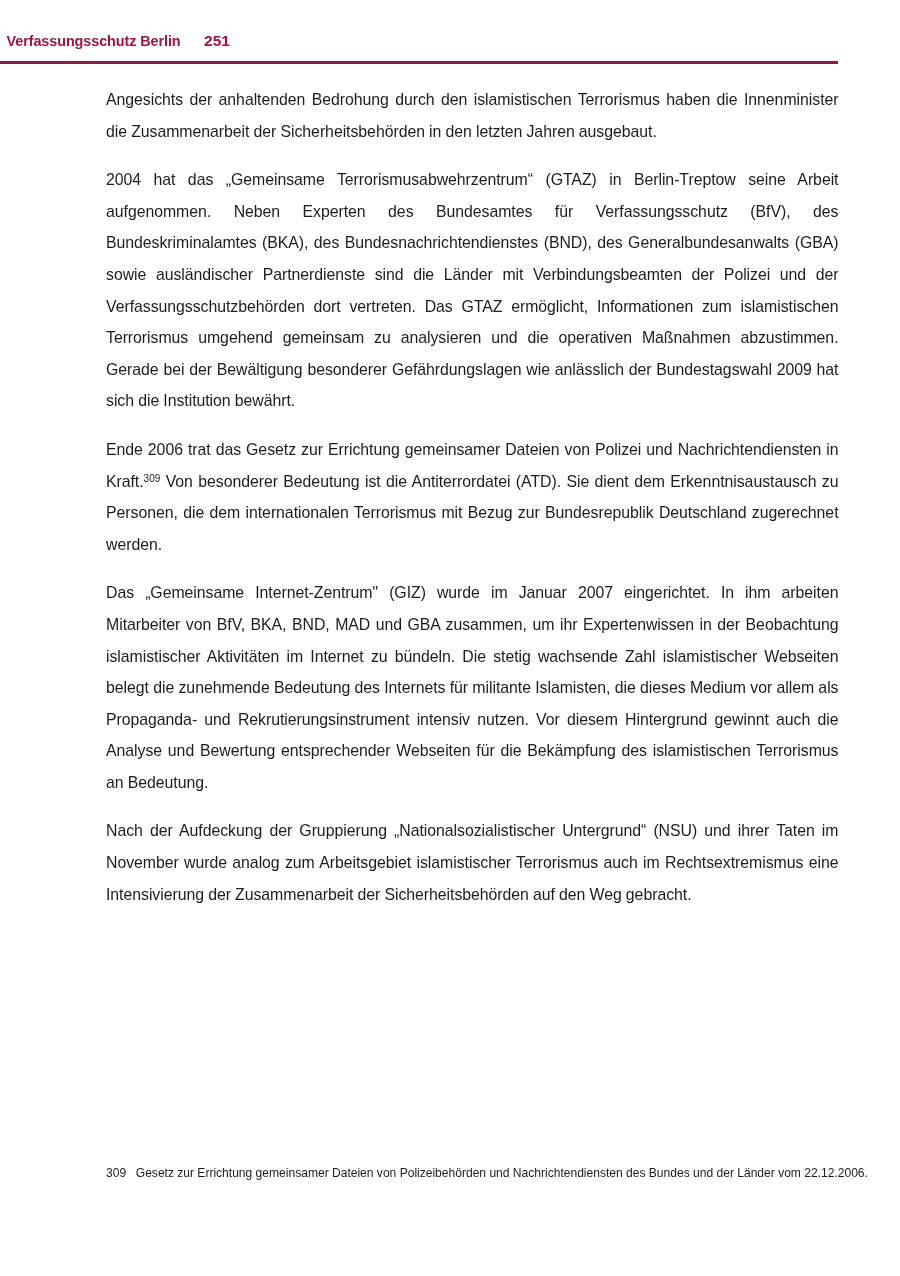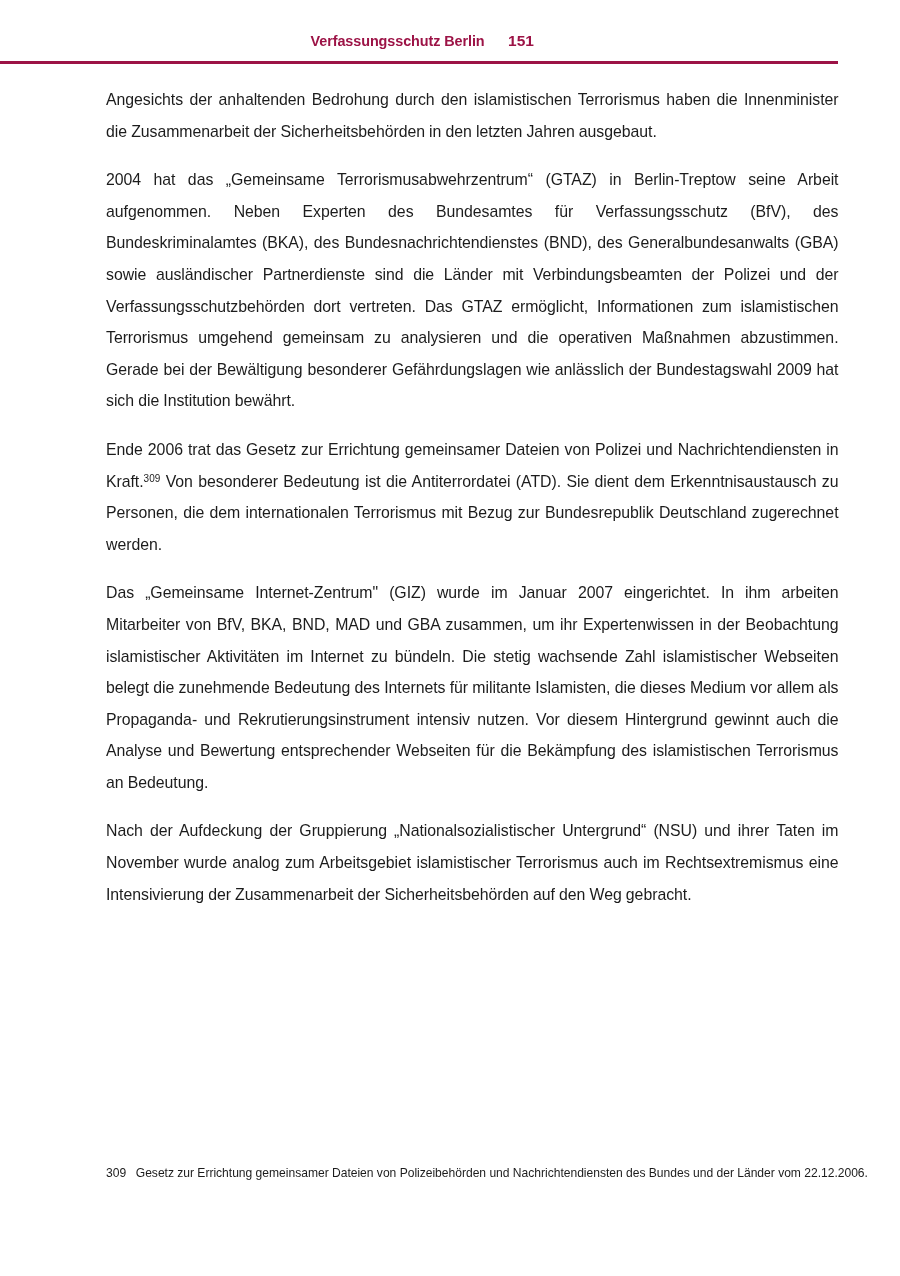--- a/index.html
+++ b/index.html
@@ -25,21 +25,21 @@
     position: absolute;
     left: 0;
     top: 32px;
     width: 838px;
     height: 36px;
   }
 
   .header-inner {
     display: flex;
     align-items: baseline;
-    justify-content: center;
+    justify-content: flex-start;
     padding-right: 0;
     height: 28px;
   }
 
   .header-title {
     font-size: 15.5px;
     font-weight: 700;
     color: #9c1346;
     letter-spacing: -0.1px;
     font-stretch: condensed;
@@ -165,21 +165,21 @@
   }
 </style>
 </head>
 <body>
 
 <div class="page">
 
   <div class="page-header">
     <div class="header-inner">
       <span class="header-title">Verfassungsschutz Berlin</span>
-      <span class="header-pageno">151</span>
+      <span class="header-pageno">251</span>
     </div>
     <div class="header-rule"></div>
   </div>
 
   <div class="content">
 
 
     <p class="para">Angesichts der anhaltenden Bedrohung durch den islamistischen Terrorismus haben die Innenminister die Zusammenarbeit der Sicherheitsbehörden in den letzten Jahren ausgebaut.</p>
 
     <p class="para">2004 hat das „Gemeinsame Terrorismusabwehrzentrum“ (GTAZ) in Berlin-Treptow seine Arbeit aufgenommen. Neben Experten des Bundesamtes für Verfassungsschutz (BfV), des Bundeskriminalamtes (BKA), des Bundesnachrichtendienstes (BND), des Generalbundesanwalts (GBA) sowie ausländischer Partnerdienste sind die Länder mit Verbindungsbeamten der Polizei und der Verfassungsschutzbehörden dort vertreten. Das GTAZ ermöglicht, Informationen zum islamistischen Terrorismus umgehend gemeinsam zu analysieren und die operativen Maßnahmen abzustimmen. Gerade bei der Bewältigung besonderer Gefährdungslagen wie anlässlich der Bundestagswahl 2009 hat sich die Institution bewährt.</p>

